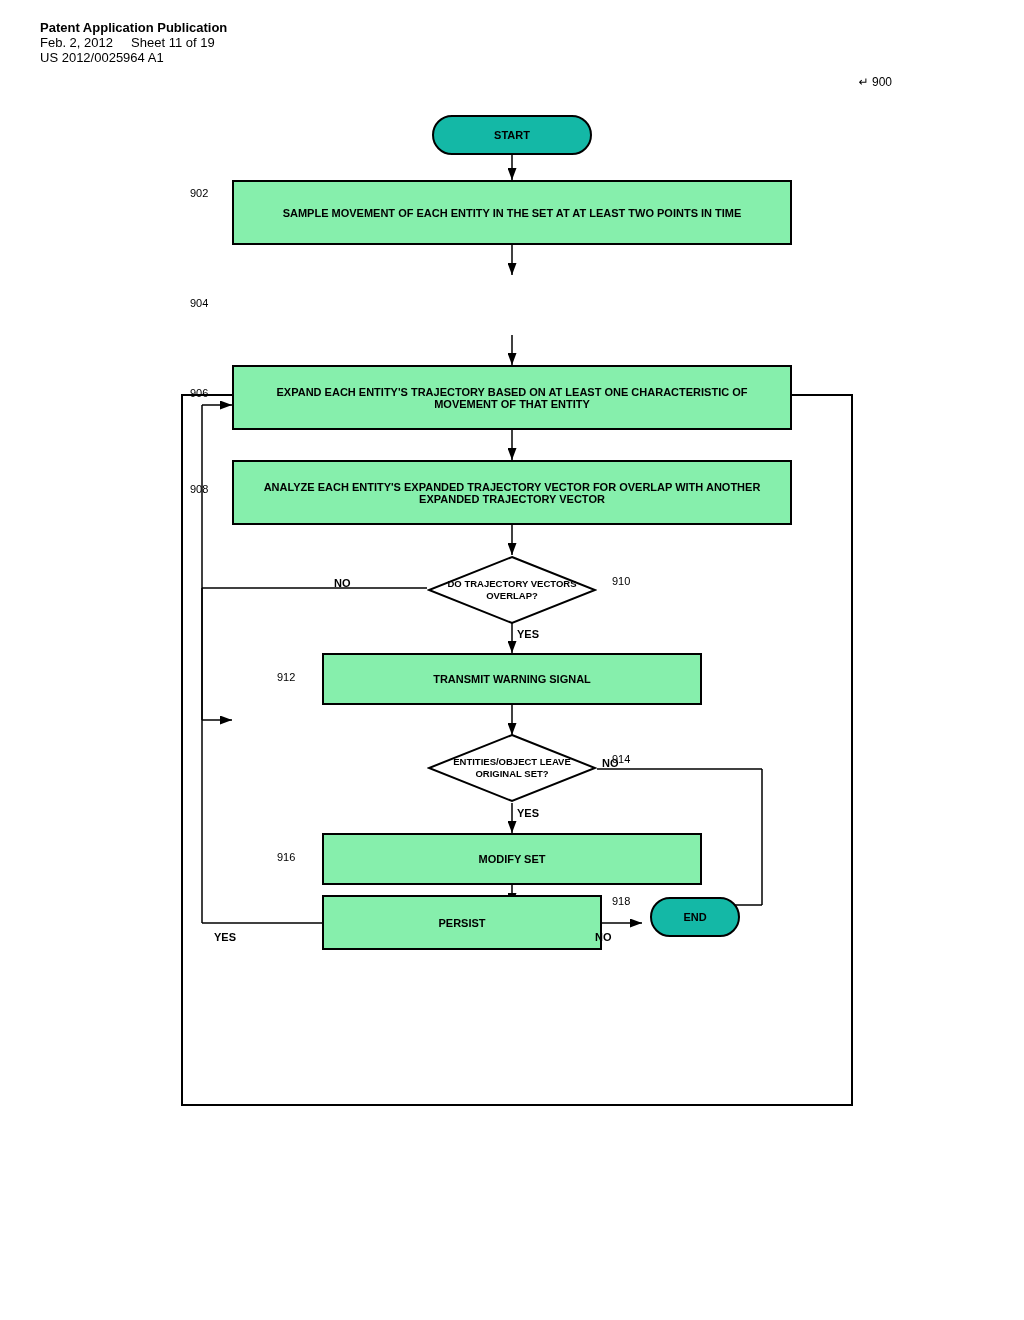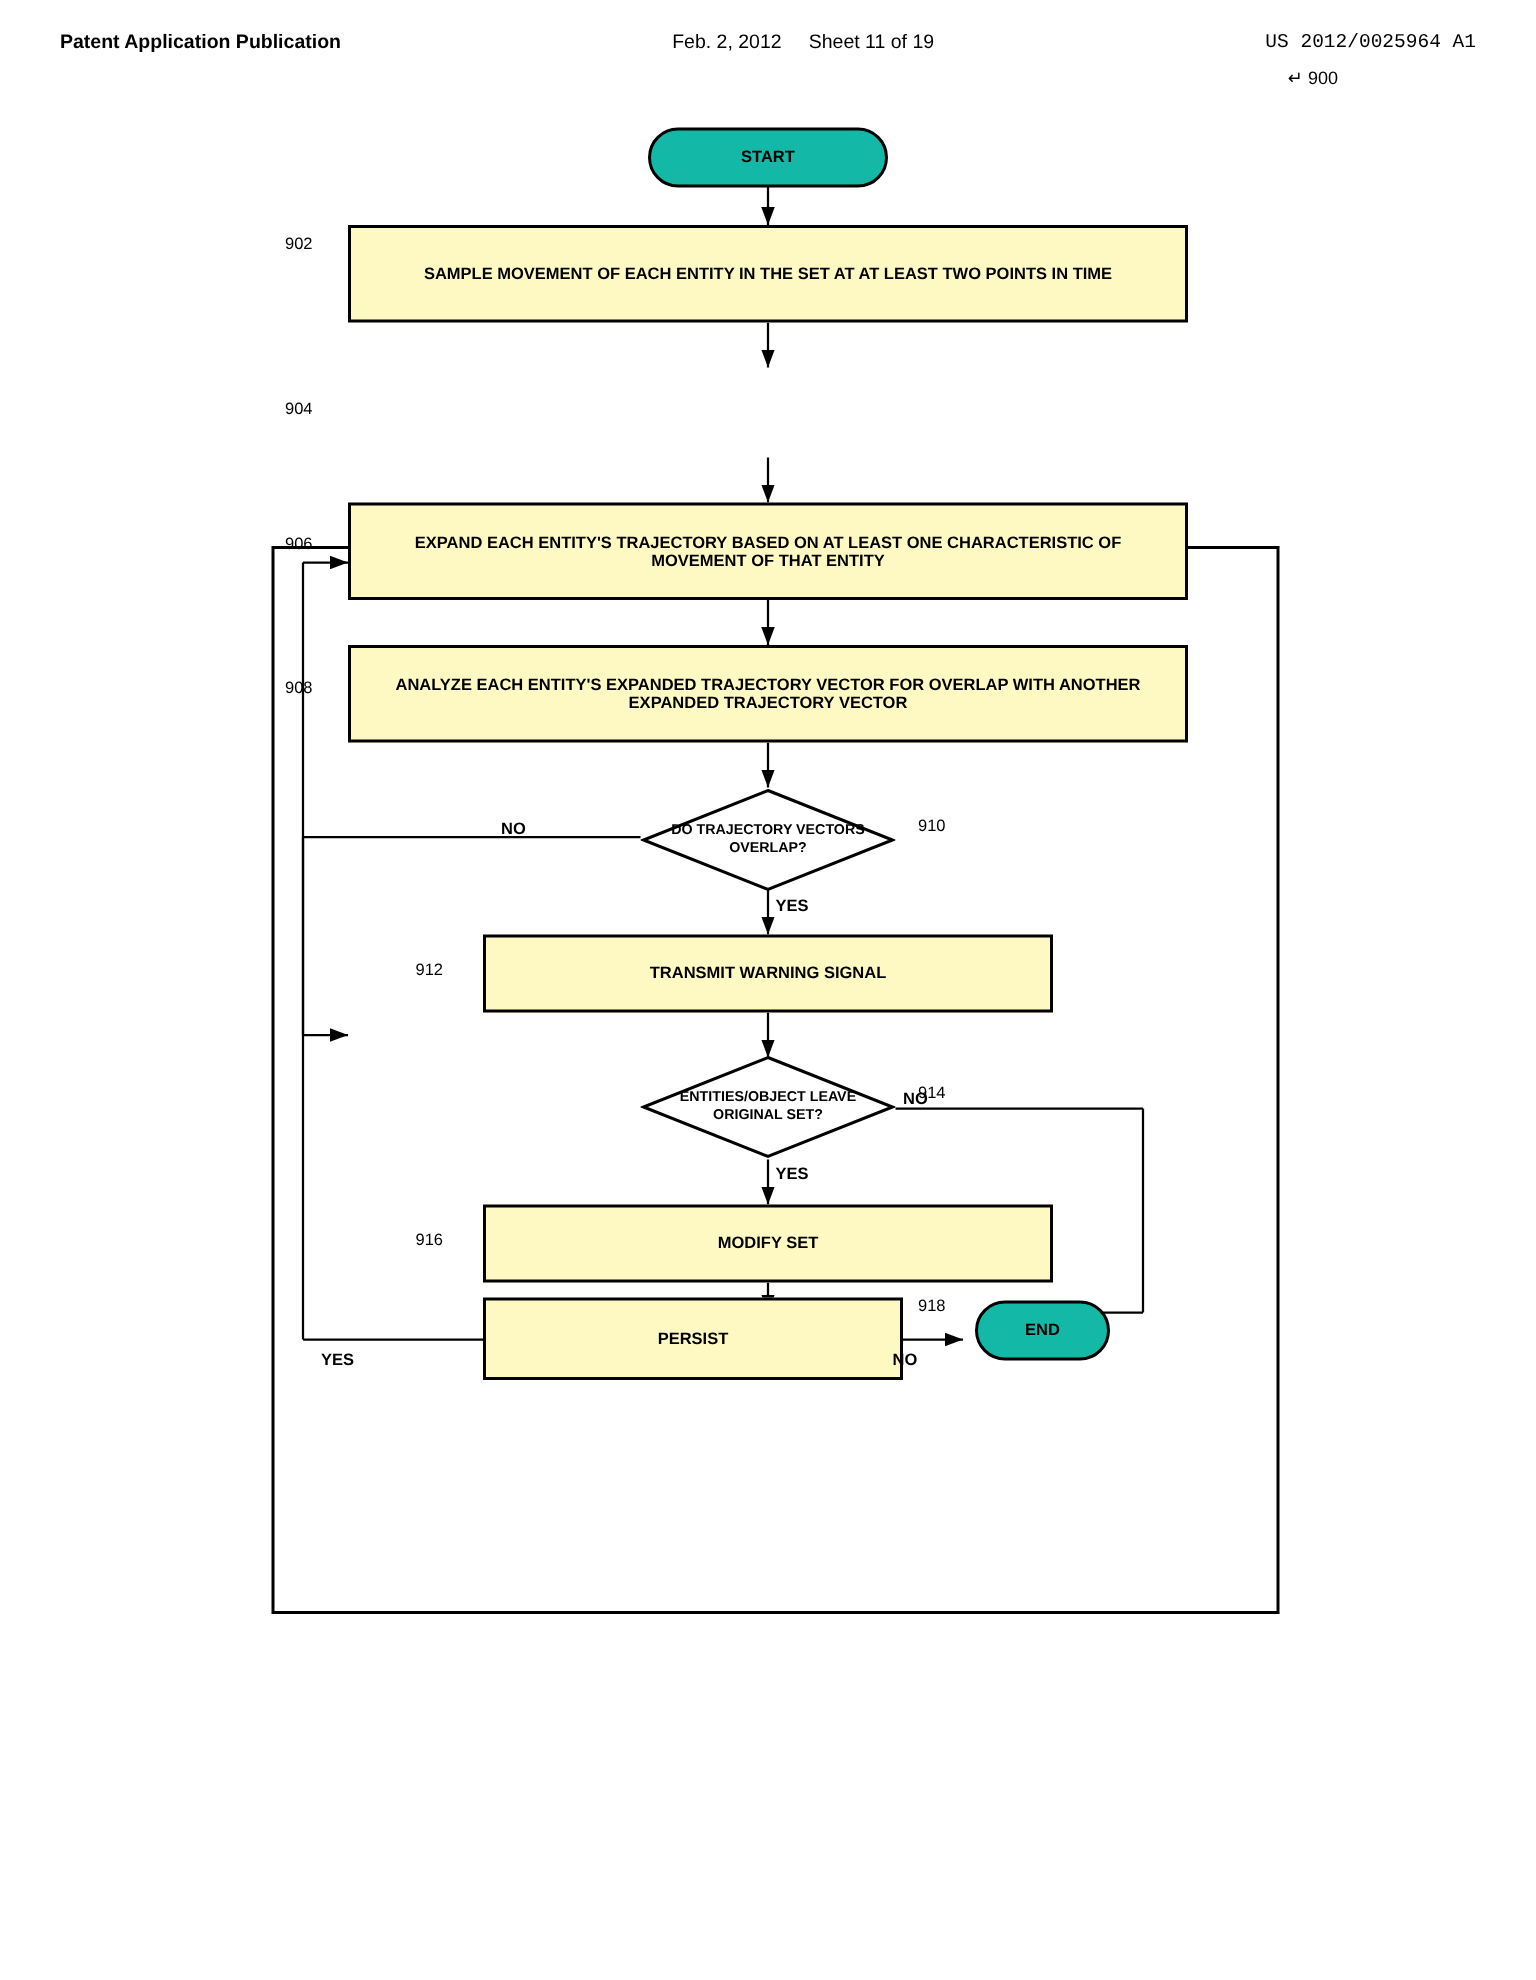--- a/index.html
+++ b/index.html
@@ -19,29 +19,29 @@
       position: relative;
       padding: 20px 40px;
     }
 
     .header {
       display: flex;
       justify-content: space-between;
       align-items: flex-start;
       margin-bottom: 10px;
       font-size: 13px;
+      flex-direction: column;
     }
 
     .header-left {
       font-weight: bold;
     }
 
     .header-right {
       text-align: right;
-      font-family: Liberation Mono, monospace;
     }
 
     .fig-title {
       text-align: center;
       font-size: 16px;
       font-weight: bold;
       margin: 30px 0 20px 0;
     }
 
     
@@ -57,21 +57,21 @@
 
     .rounded-rect {
       border: 2px solid #000;
       border-radius: 20px;
       background: #14b8a6;
       padding: 8px 20px;
     }
 
     .rect {
       border: 2px solid #000;
-      background: #fef9c3;
+      background: #86efac;
       padding: 8px 10px;
     }
 
     .ref-num {
       position: absolute;
       font-size: 11px;
     }
   </style>
 </head>
 <body>

